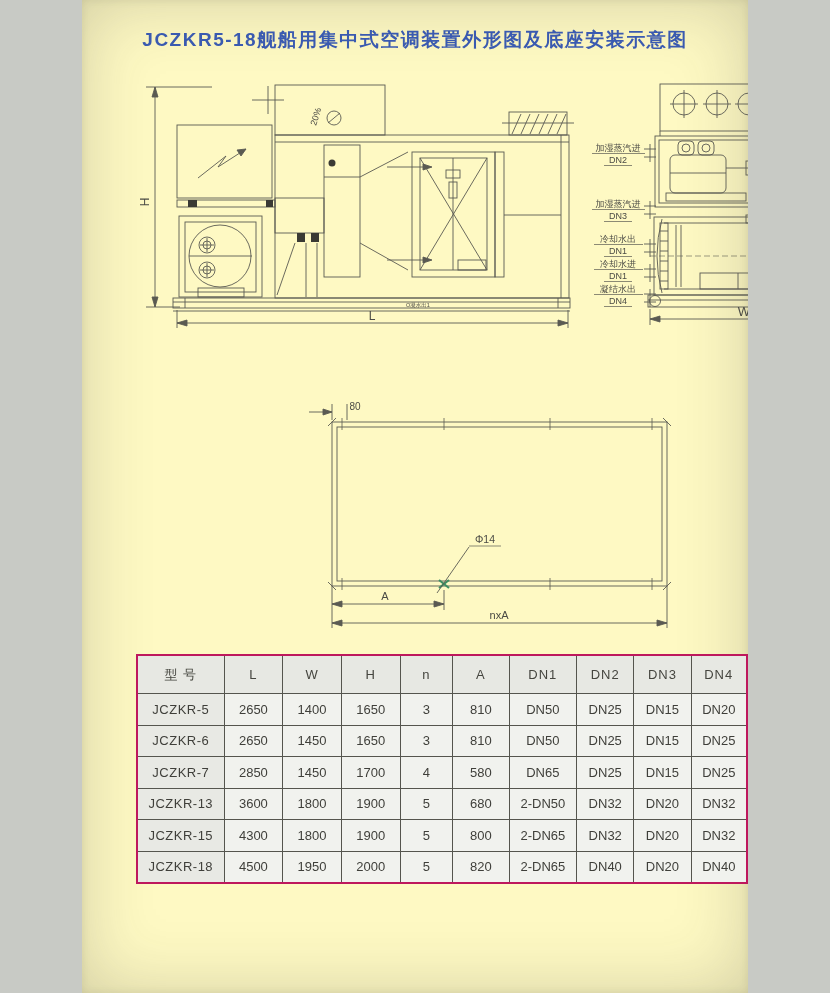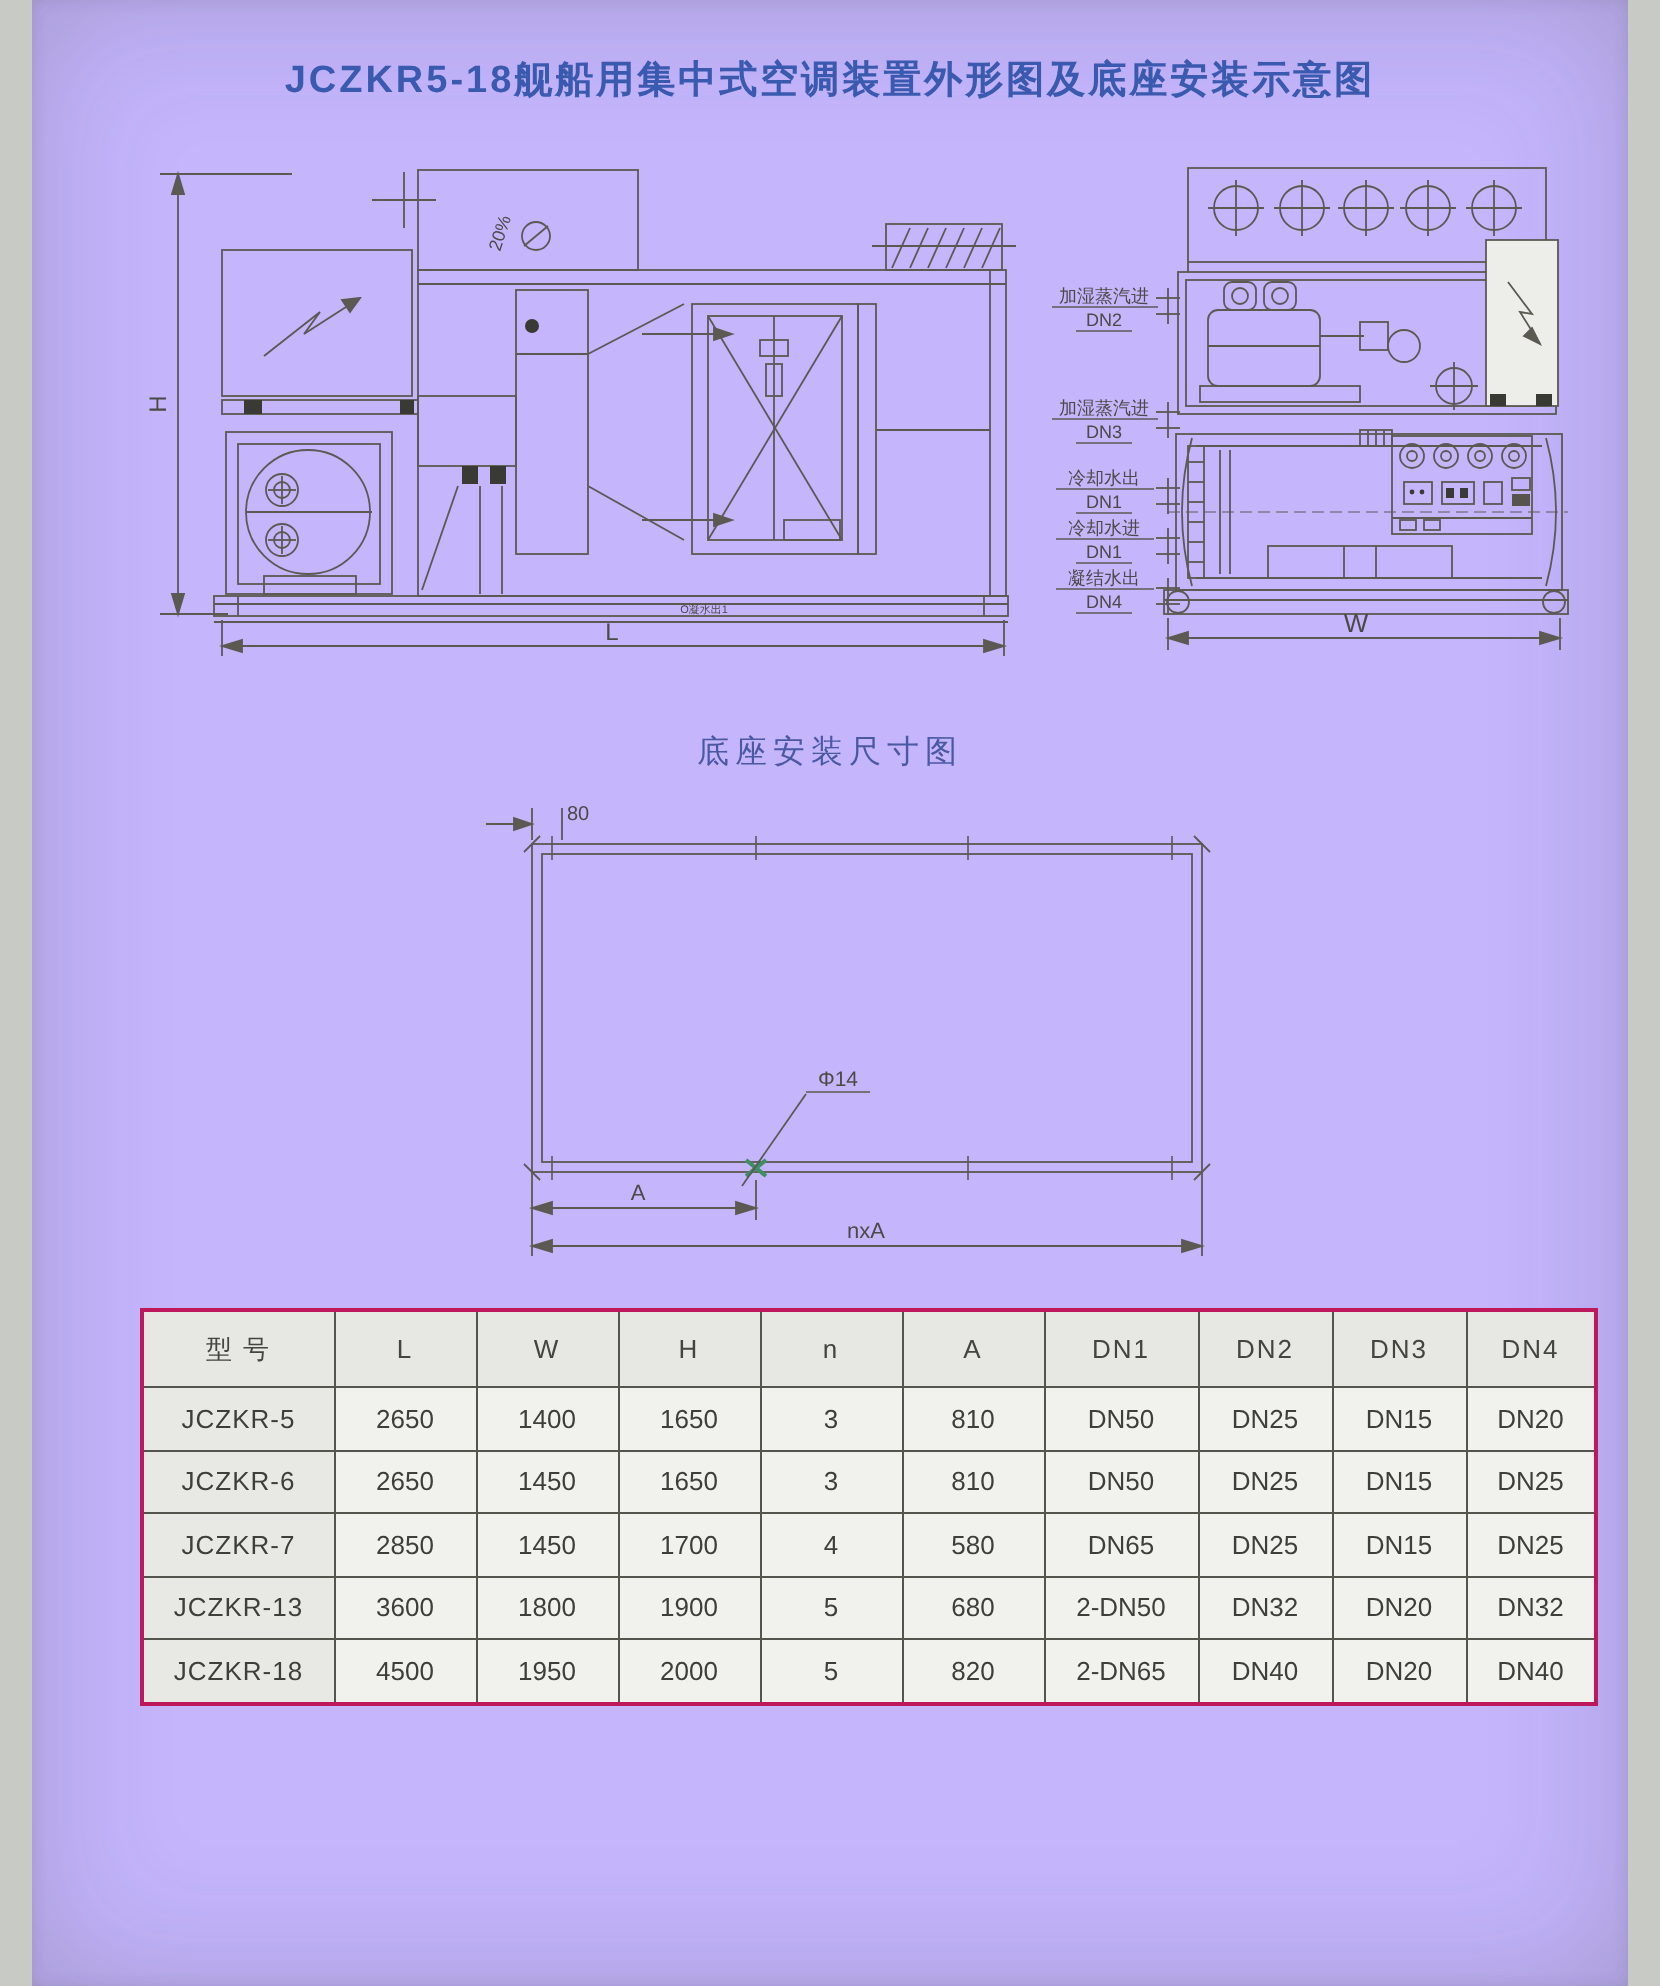--- a/index.html
+++ b/index.html
@@ -1,18 +1,18 @@
 <!DOCTYPE html>
 <html><head>
 <meta charset="utf-8">
 <style>
   html,body{margin:0;padding:0;background:#c8cac5;}
   .page{
-    position:relative;width:798px;height:993px;margin:0 auto;
-    background:#c4b5fd;overflow:hidden;
+    position:relative;width:666px;height:993px;margin:0 auto;
+    background:#fef9c3;overflow:hidden;
     font-family:"Liberation Sans","DejaVu Sans",sans-serif;
     box-shadow:inset 0 0 70px rgba(55,55,50,.22), inset 0 0 8px rgba(55,55,50,.12);
   }
   .doc-title{
     position:absolute;top:27px;left:0;width:100%;text-align:center;
     font-size:19px;font-weight:bold;color:#3a5ab0;letter-spacing:1.5px;
   }
   .sub-title{
     position:absolute;top:366px;left:0;width:100%;text-align:center;
     font-size:16px;color:#4b59a4;letter-spacing:3px;
@@ -277,21 +277,20 @@
       <text x="30" y="146">DN3</text>
       <text x="30" y="169">冷却水出</text>
       <text x="30" y="181">DN1</text>
       <text x="30" y="194">冷却水进</text>
       <text x="30" y="206">DN1</text>
       <text x="30" y="219">凝结水出</text>
       <text x="30" y="231">DN4</text>
     </g>
   </svg>
 
-  <div class="sub-title">底座安装尺寸图</div>
 
   <svg class="draw" style="left:225px;top:396px" width="395" height="240" viewBox="0 0 395 240">
     <g stroke="#5a5a52" stroke-width="0.9" fill="none">
       <rect x="25" y="26" width="335" height="164"></rect>
       <rect x="30" y="31" width="325" height="154"></rect>
 
       <line x1="21" y1="30" x2="29" y2="22"></line>
       <line x1="356" y1="22" x2="364" y2="30"></line>
       <line x1="21" y1="186" x2="29" y2="194"></line>
       <line x1="356" y1="194" x2="364" y2="186"></line>
@@ -407,20 +406,32 @@
             <td>1800</td>
             <td>1900</td>
             <td>5</td>
             <td>680</td>
             <td>2-DN50</td>
             <td>DN32</td>
             <td>DN20</td>
             <td>DN32</td>
           </tr>
           <tr>
+            <td class="model-col">JCZKR-15</td>
+            <td>4300</td>
+            <td>1800</td>
+            <td>1900</td>
+            <td>5</td>
+            <td>800</td>
+            <td>2-DN65</td>
+            <td>DN32</td>
+            <td>DN20</td>
+            <td>DN32</td>
+          </tr>
+          <tr>
             <td class="model-col">JCZKR-18</td>
             <td>4500</td>
             <td>1950</td>
             <td>2000</td>
             <td>5</td>
             <td>820</td>
             <td>2-DN65</td>
             <td>DN40</td>
             <td>DN20</td>
             <td>DN40</td>

